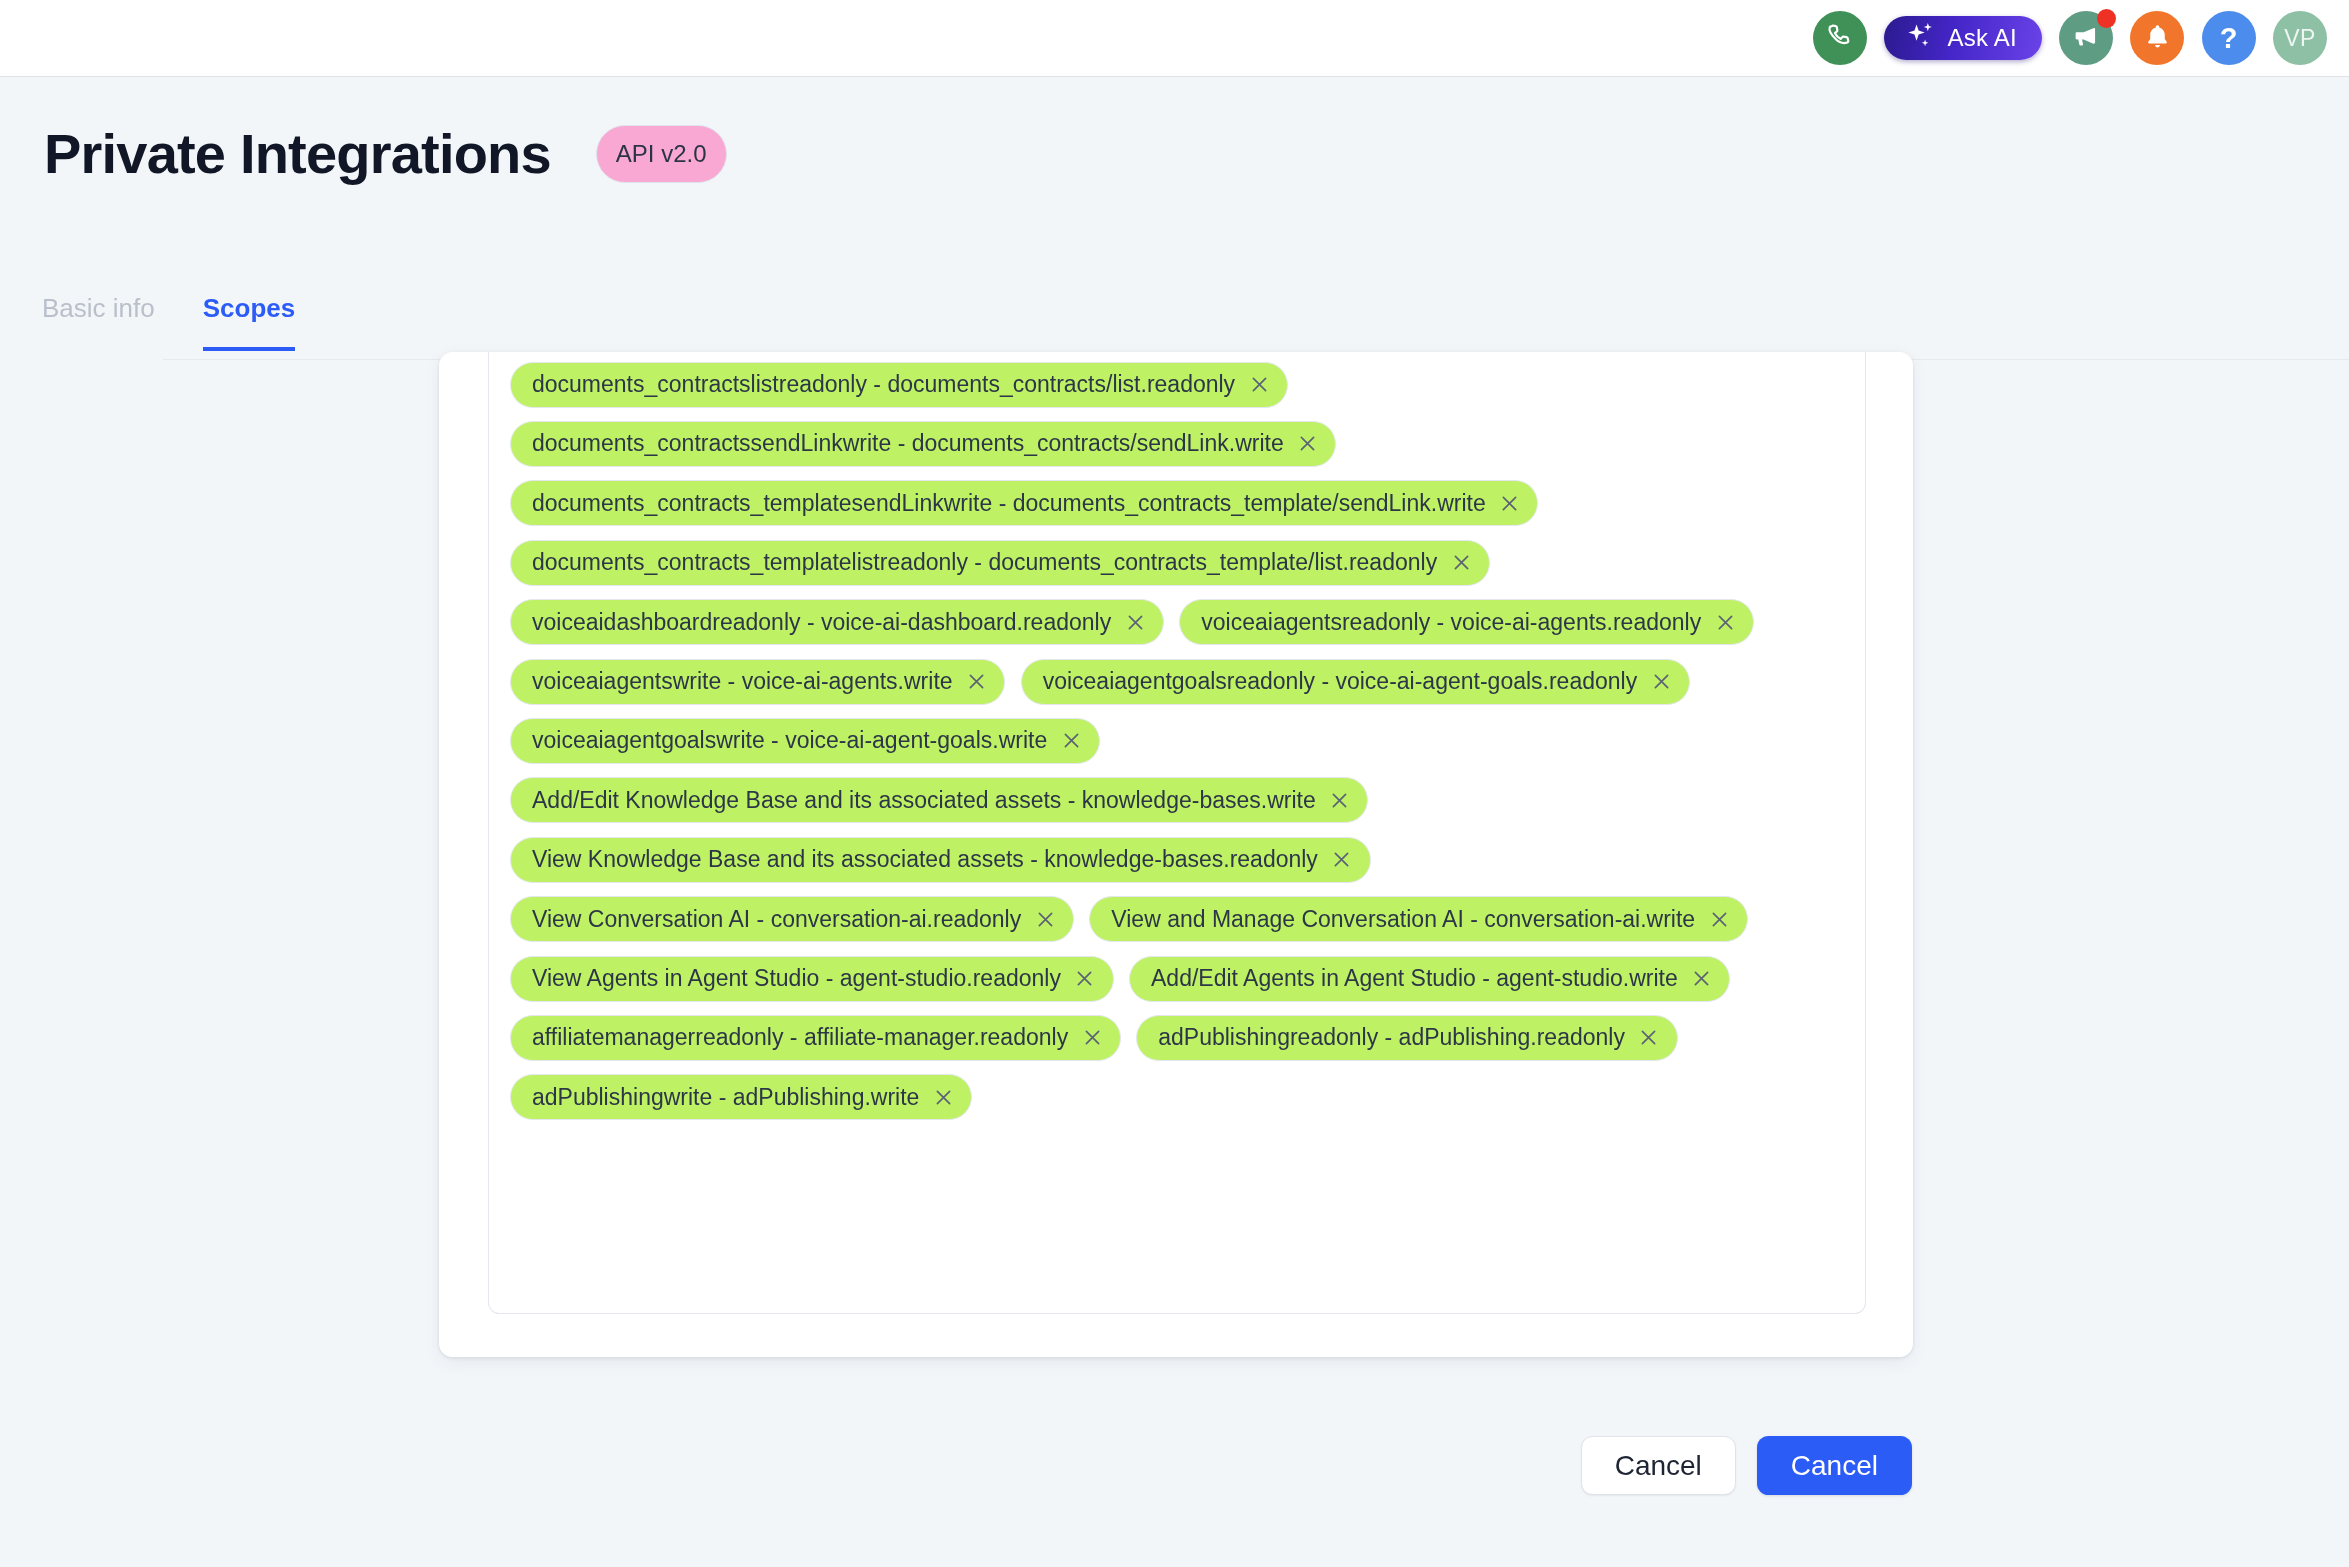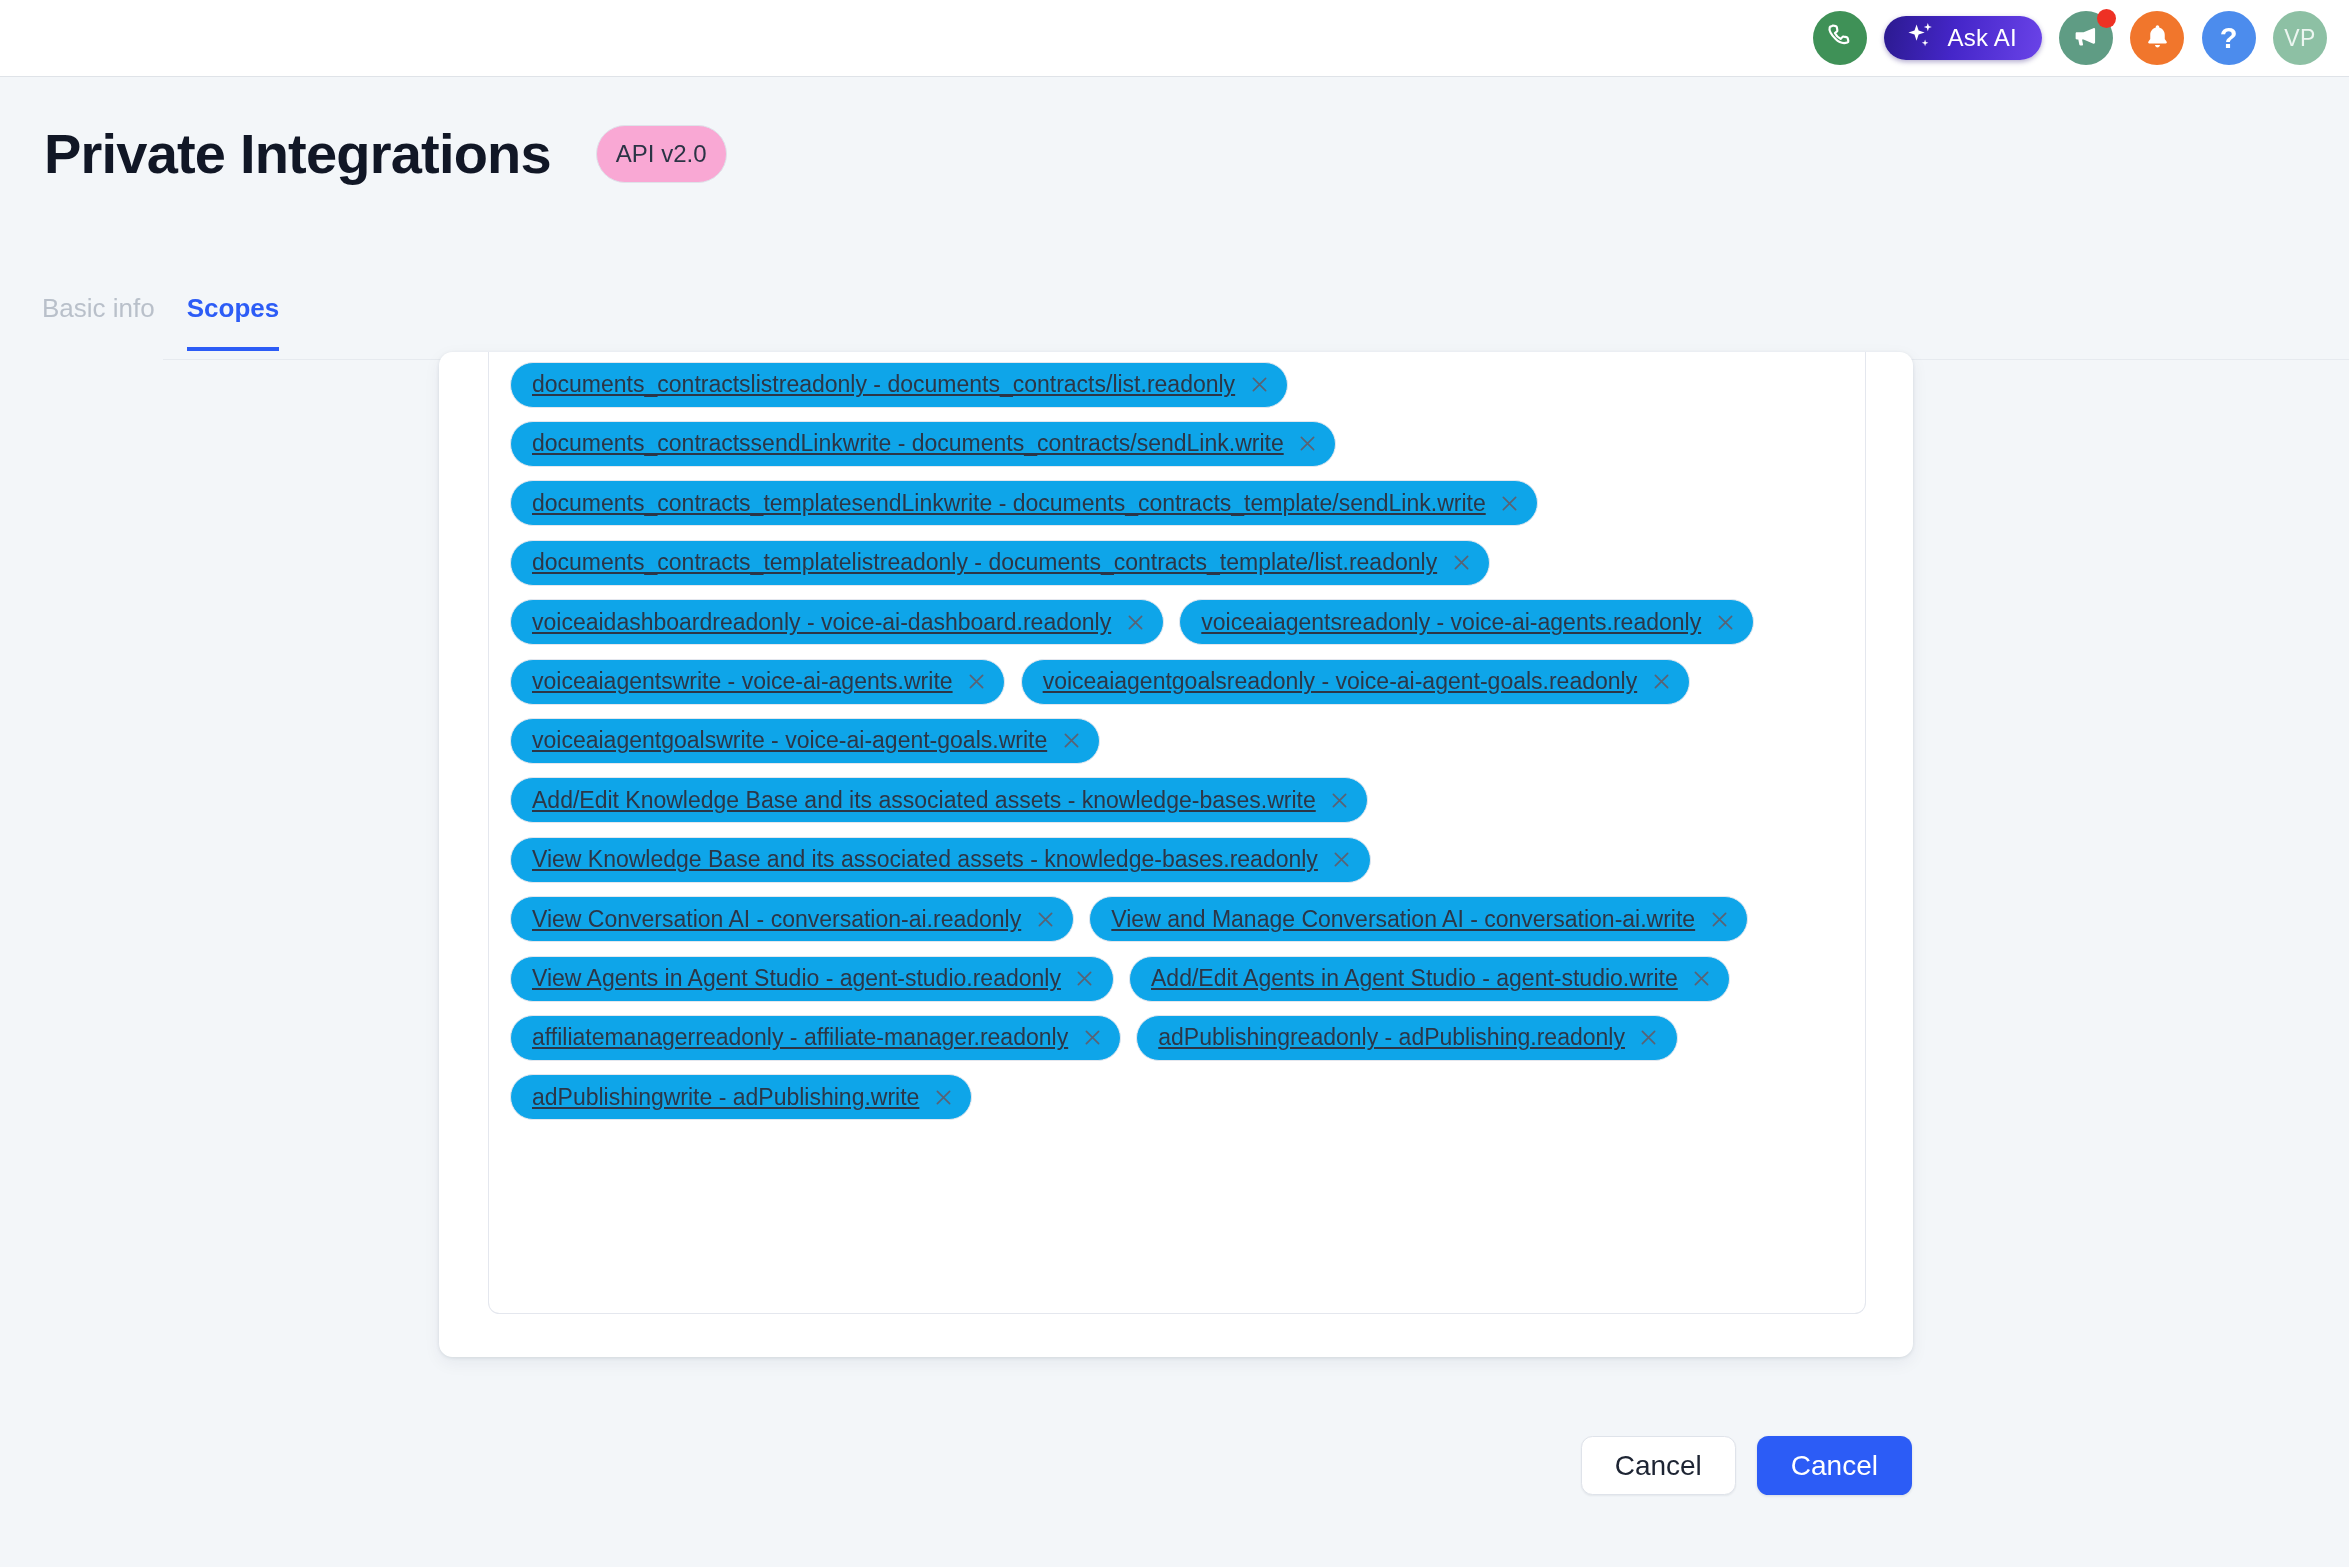--- a/index.html
+++ b/index.html
@@ -103,21 +103,21 @@
     font-size: 24px;
     color: #2b3445;
   }
 
   
   .tabs {
     position: absolute;
     top: 293px;
     left: 42px;
     display: flex;
-    gap: 32px;
+    gap: 48px;
     align-items: flex-end;
   }
   .tab {
     padding-bottom: 23px;
     font-size: 26px;
     cursor: pointer;
     border-bottom: 4.8px solid transparent;
   }
   .tab-inactive { color: #b9c0ca; }
   .tab-active   { color: #2c5cf6; font-weight: bold; border-bottom-color: #2c5cf6; }
@@ -162,26 +162,25 @@
     align-content: flex-start;
   }
   .chip {
     display: inline-flex;
     align-items: center;
     gap: 13.4px;
     height: 46px;
     padding: 0 17.3px 0 21px;
     border: 1.4px solid #e4e7ee;
     border-radius: 23px;
-    background: #0ea5e9;
+    background: #bef264;
     font-size: 23px;
     color: #2c3647;
     white-space: nowrap;
     cursor: default;
-    text-decoration: underline;
   }
   .chip-x {
     width: 21px; height: 21px;
     flex: 0 0 auto;
     cursor: pointer;
     display: block;
   }
 
   
   .footer {

